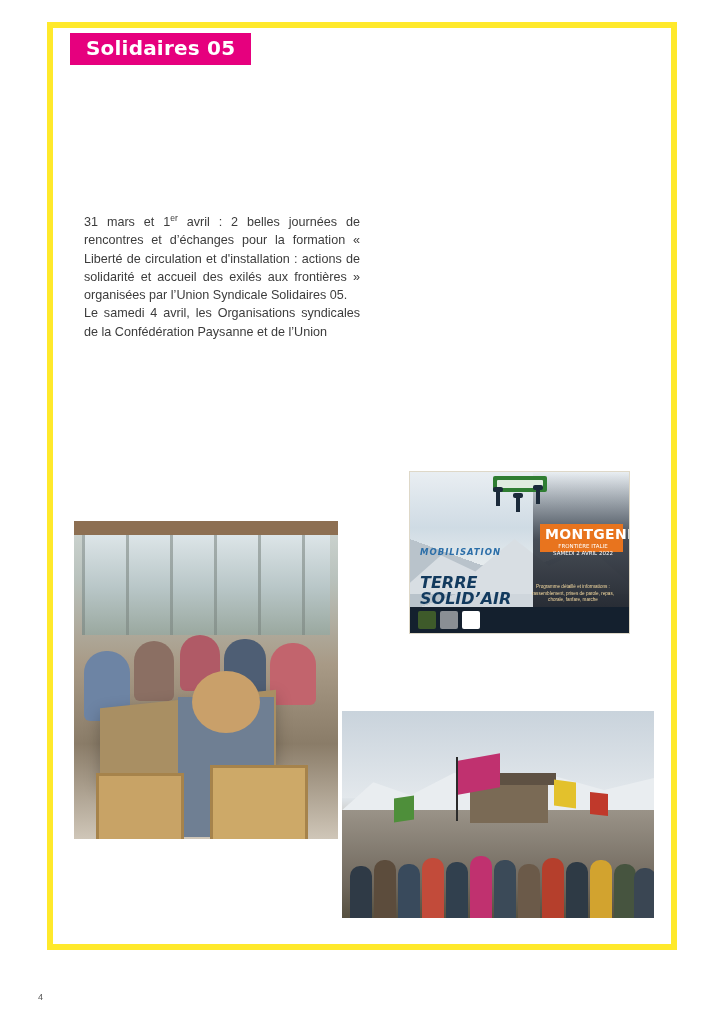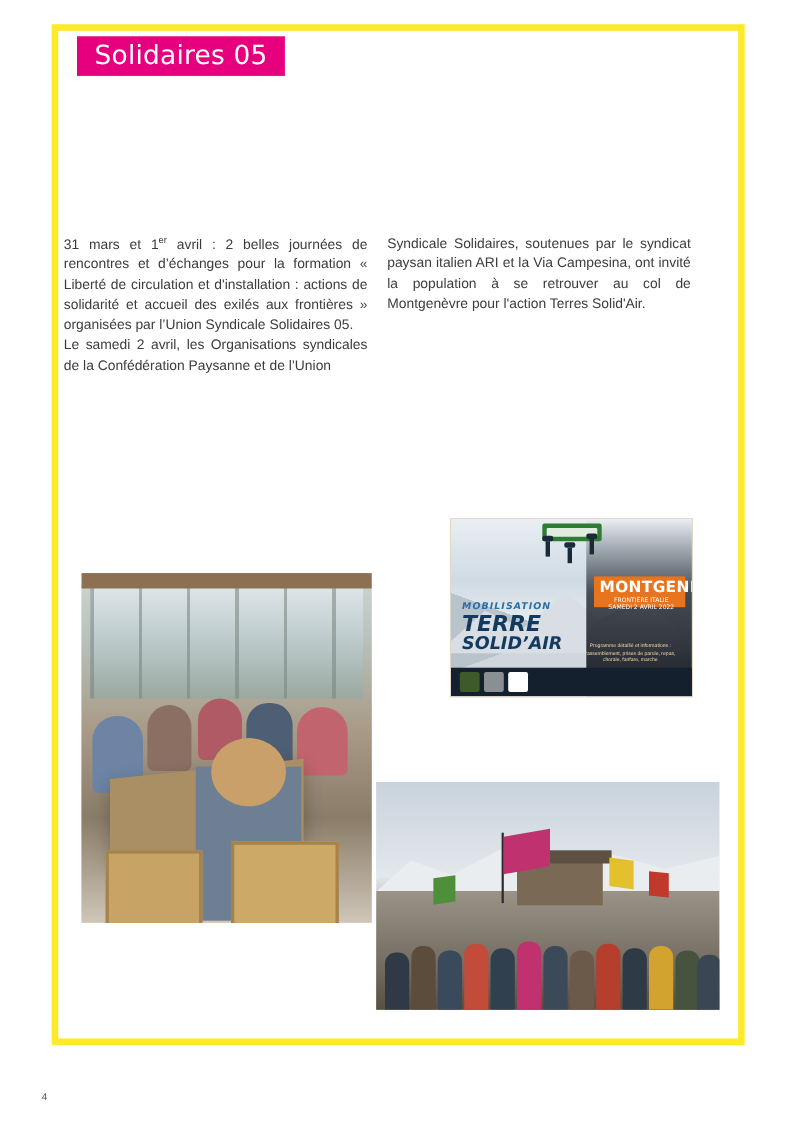--- a/index.html
+++ b/index.html
@@ -26,22 +26,22 @@
     box-sizing: border-box;
   }
 
   
   .section-tag {
     position: absolute;
     left: 70px;
     top: 33px;
     background: #e6007e;
     color: #ffffff;
-    font-weight: normal;
-    font-size: 24px;
+    font-weight: bold;
+    font-size: 20px;
     letter-spacing: 0.2px;
     padding: 5px 16px 7px 16px;
     line-height: 1;
     font-family: "DejaVu Sans", sans-serif;
   }
 
   
   .headline {
     position: absolute;
     left: 70px;
@@ -56,25 +56,26 @@
     letter-spacing: -0.5px;
   }
   .headline .line {
     display: block;
     white-space: nowrap;
   }
 
   
   .body-cols {
     position: absolute;
-    left: 58px;
+    left: 76px;
     top: 212px;
     width: 578px;
     display: flex;
     gap: 18px;
+    justify-content: flex-end;
   }
   .col {
     width: 276px;
     color: #3c3c3c;
     font-size: 12.6px;
     line-height: 1.45;
     text-align: justify;
     font-family: "Liberation Sans", sans-serif;
   }
   .col p {
@@ -194,21 +195,21 @@
     position:absolute; right:6px; top:52px; width:38%; height:28px;
     background:#e8741e;
   }
   .pp-title {
     position:absolute; left:10px; top:76px; color:#1c3f63;
     font-family:"DejaVu Sans", sans-serif; font-weight:bold;
     line-height:1.0;
     font-style:italic;
   }
   .pp-title .t1 { font-size:8.5px; letter-spacing:1px; color:#2b6ea8; display:block; }
-  .pp-title .t2 { font-size:20px; display:block; margin-top:0; color:#123a5e;}
+  .pp-title .t2 { font-size:16px; display:block; margin-top:18px; color:#123a5e;}
   .pp-title .t3 { font-size:16px; display:block; color:#123a5e;}
   .pp-right-text {
     position:absolute; right:8px; top:54px; width:76px; color:#ffffff;
     font-family:"DejaVu Sans", sans-serif; text-align:center;
   }
   .pp-right-text .r1 { font-size:14px; font-weight:bold; display:block; letter-spacing:.3px;}
   .pp-right-text .r2 { font-size:5.5px; display:block; margin-top:1px;}
   .pp-right-text .r3 { font-size:5.5px; display:block; margin-top:1px;}
   .pp-footer {
     position:absolute; left:0; right:0; bottom:0; height:26px;
@@ -280,24 +281,23 @@
 <div class="page-frame"></div>
 
 <div class="section-tag">Solidaires 05</div>
 
 <h1 class="headline">
 </h1>
 
 <div class="body-cols">
   <div class="col">
     <p><span>31 mars et 1</span><sup>er</sup><span> avril : 2 belles journées de rencontres et d’échanges pour la formation « Liberté de circulation et d'installation : actions de solidarité et accueil des exilés aux frontières » organisées par l’Union Syndicale Solidaires 05.</span></p>
-    <p>Le samedi 2 avril, les Organisations syndicales de la Confédération Paysanne et de l’Union</p>
+    <p>Le samedi 4 avril, les Organisations syndicales de la Confédération Paysanne et de l’Union</p>
   </div>
   <div class="col">
-    <p>Syndicale Solidaires, soutenues par le syndicat paysan italien ARI et la Via Campesina, ont invité la population à se retrouver au col de Montgenèvre pour l'action Terres Solid'Air.</p>
   </div>
 </div>
 
 <div class="photo photo-meeting">
   <div class="pm-window"></div>
   <div class="pm-beam"></div>
   <div class="pm-person-a"></div>
   <div class="pm-person-b"></div>
   <div class="pm-person-c"></div>
   <div class="pm-person-d"></div>

